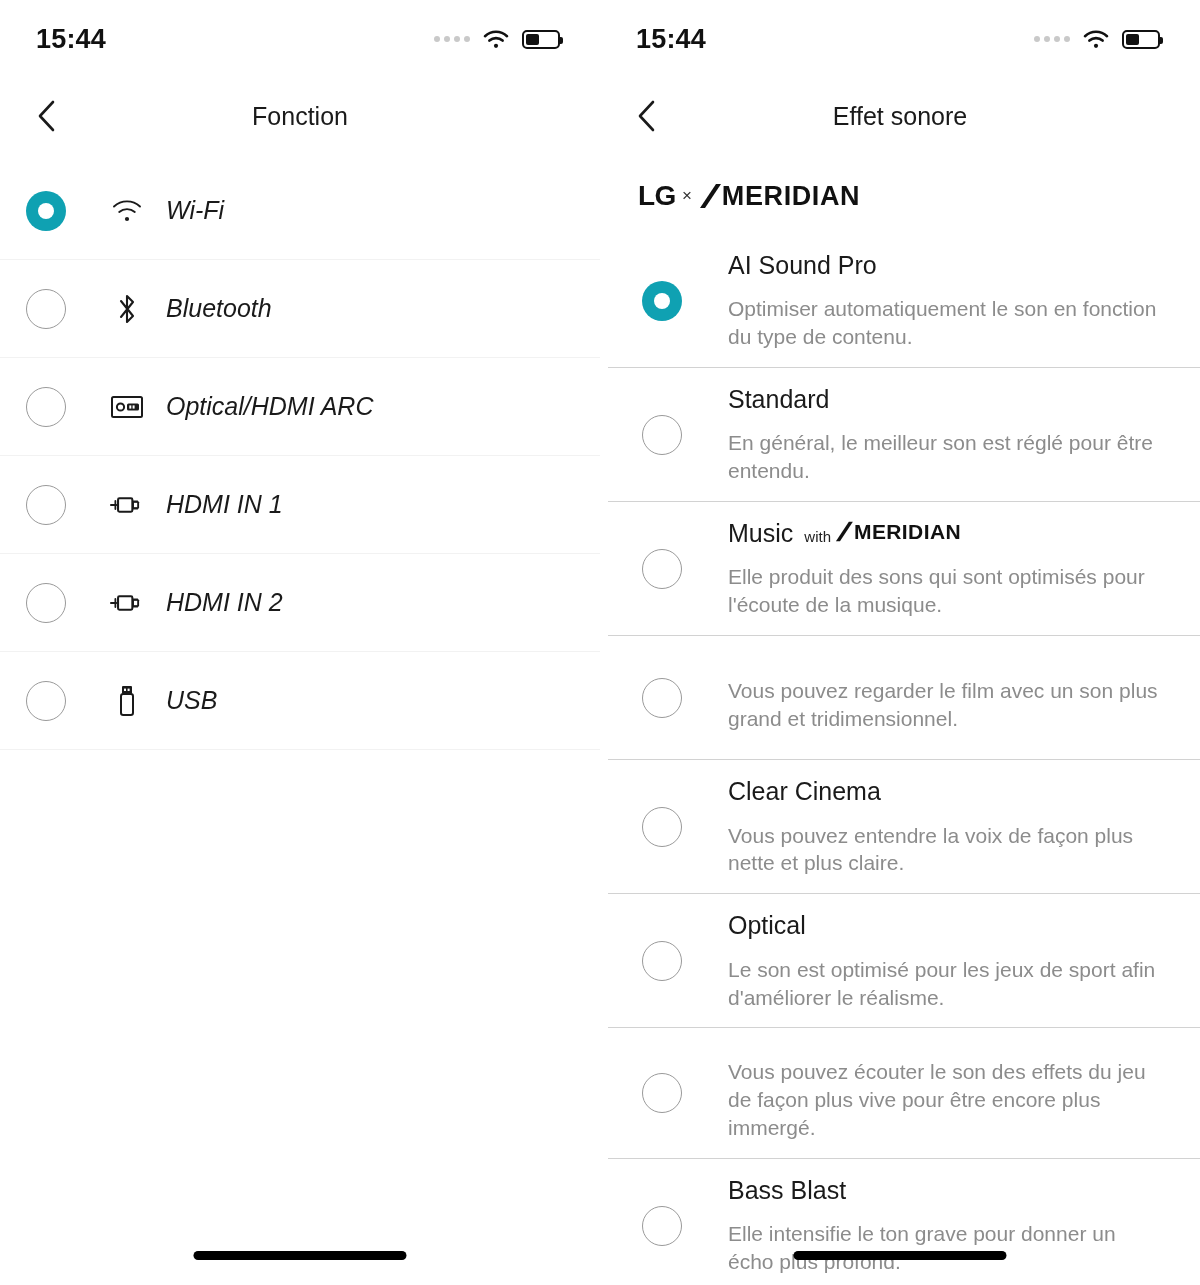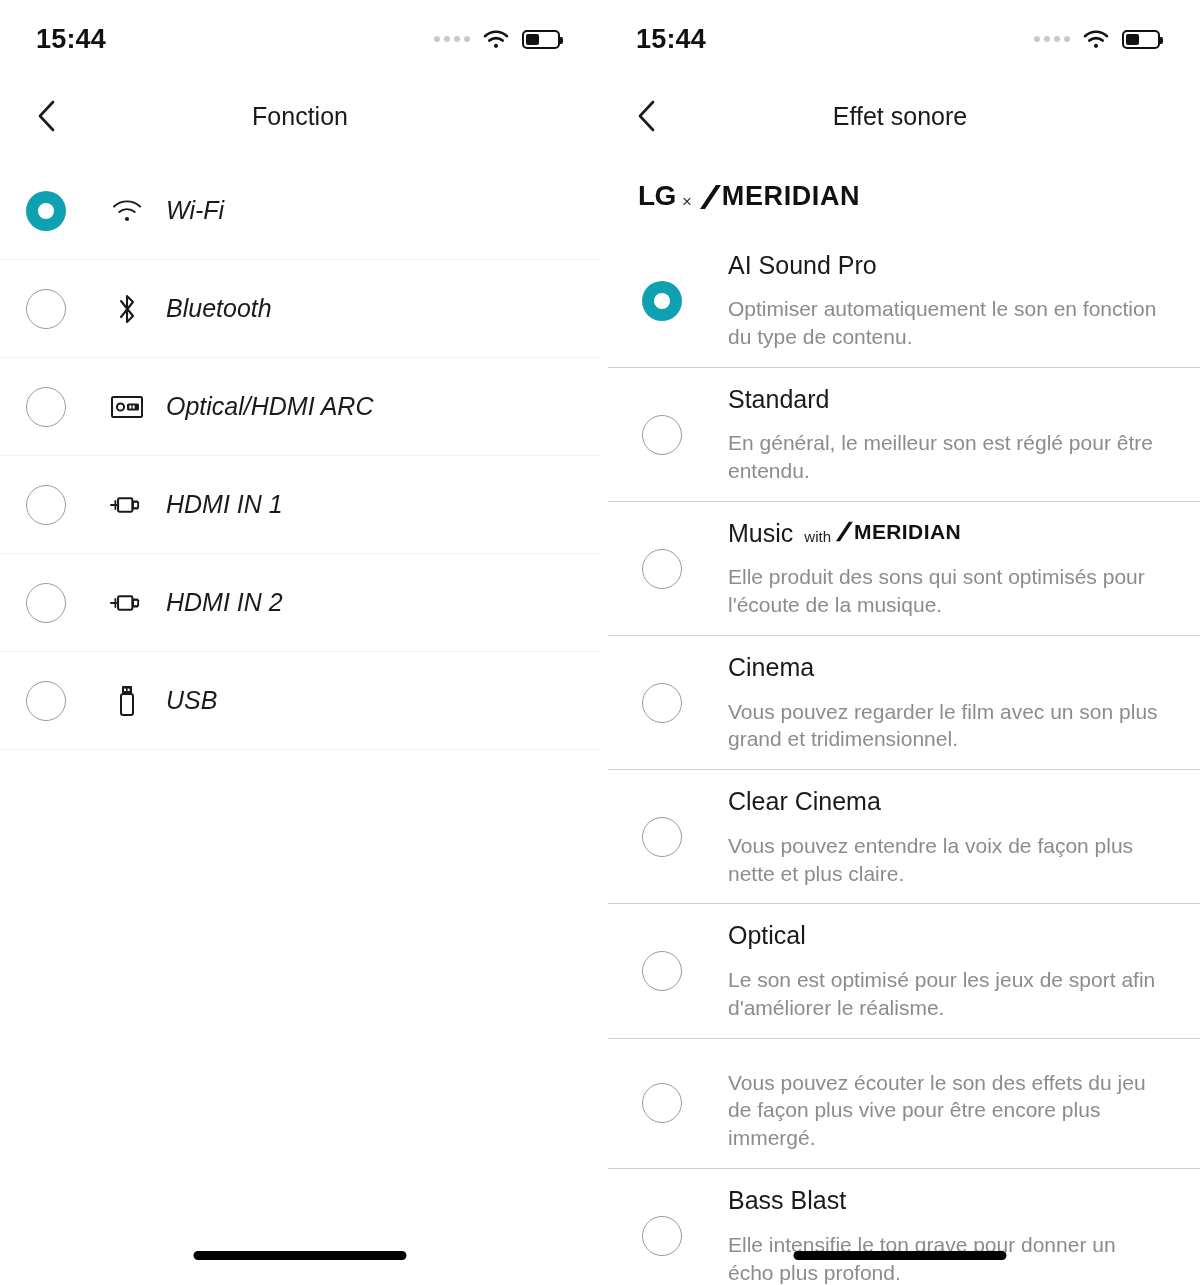--- a/index.html
+++ b/index.html
@@ -61,21 +61,21 @@
     width:16px; height:16px; margin:-8px 0 0 -8px;
     background:#fff; border-radius:50%;
   }
 
   .fn-ico { width:34px; height:34px; margin-left:44px; flex:0 0 34px;
             display:flex; align-items:center; justify-content:center; }
   .fn-label { margin-left:22px; font-size:25px; color:#1a1a1a; }
 
   
   .brand-lockup {
-    padding:26px 0 22px 38px; display:flex; align-items:flex-end;
+    padding:26px 0 22px 38px; display:flex; align-items:center;
   }
   .lg-word { font-size:28px; font-weight:700; letter-spacing:-.5px; color:#111;
              font-family:"Liberation Sans", sans-serif; }
   .x-mark { font-size:17px; color:#333; margin:0 7px 0 6px; }
 
   .mer-wrap { display:inline-flex; align-items:center; }
   .mer-slash { display:inline-block; }
   .mer-word {
     font-size:27px; font-weight:700; letter-spacing:.6px; color:#111;
     margin-left:1px; font-family:"Liberation Sans", sans-serif;
@@ -304,23 +304,20 @@
               <span class="mer-word">MERIDIAN</span>
             </span>
           </div>
           <div class="se-desc">Elle produit des sons qui sont optimisés pour l'écoute de la musique.</div>
         </div>
       </div>
 
       <div class="se-row">
         <div class="radio"></div>
         <div class="se-texts">
-          <div class="se-title-line">
-            <span class="se-title">Cinema</span>
-          </div>
           <div class="se-desc">Vous pouvez regarder le film avec un son plus grand et tridimensionnel.</div>
         </div>
       </div>
 
       <div class="se-row">
         <div class="radio"></div>
         <div class="se-texts">
           <div class="se-title-line">
             <span class="se-title">Clear Cinema</span>
           </div>

